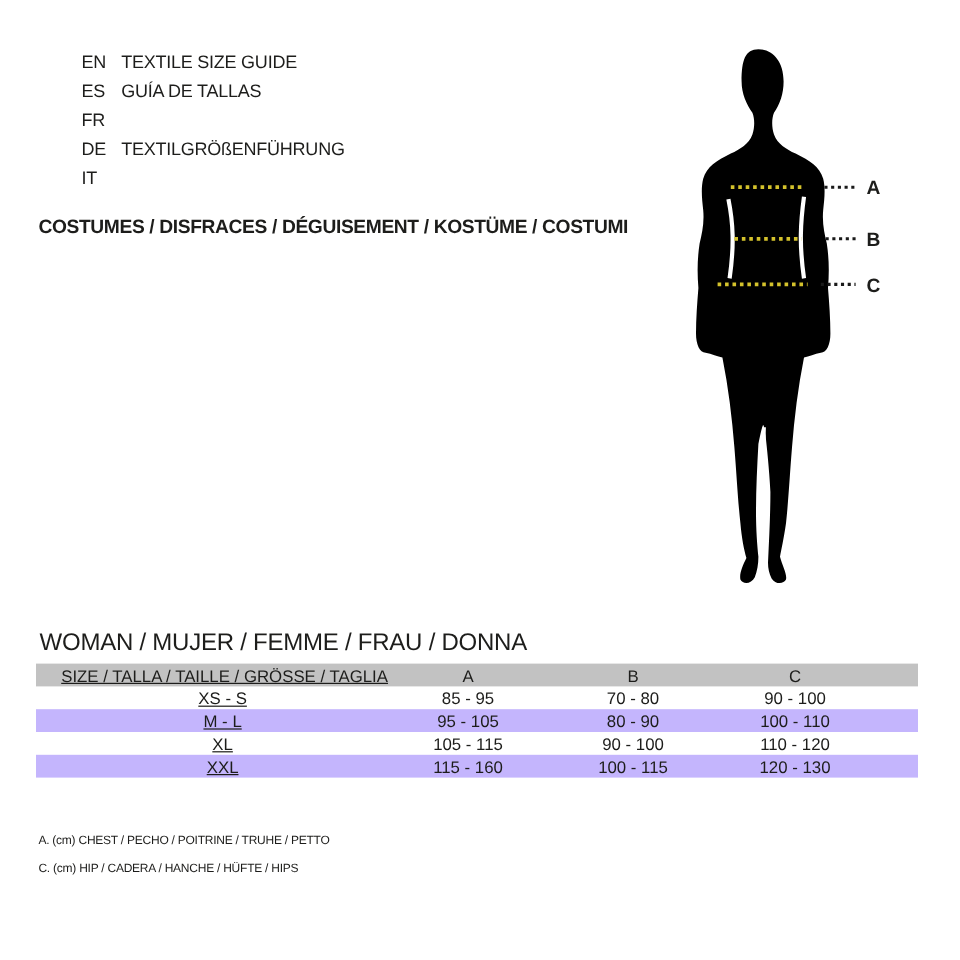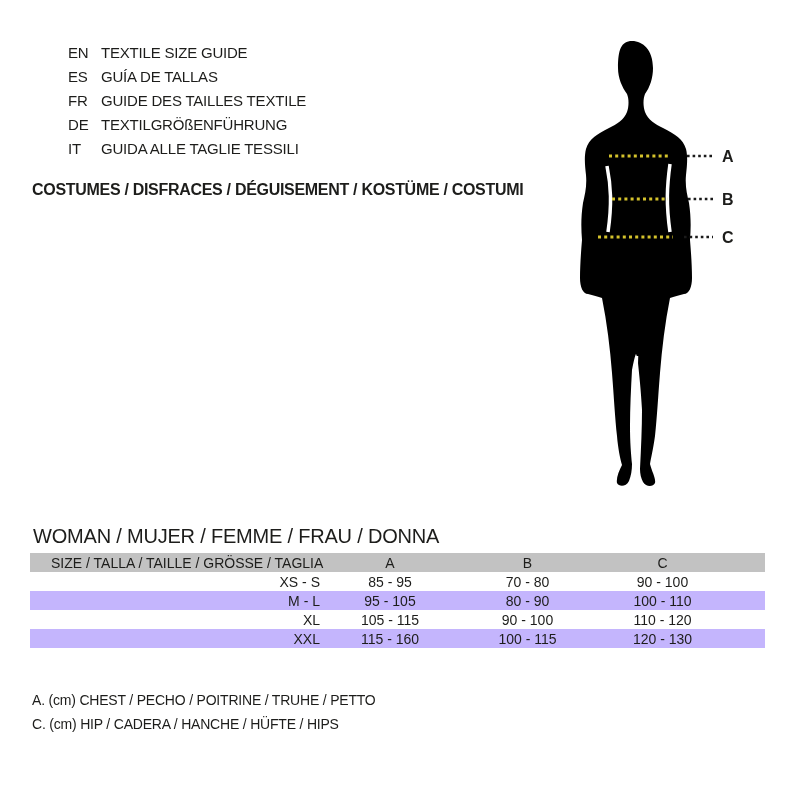--- a/index.html
+++ b/index.html
@@ -15,53 +15,51 @@
   
   .category{position:absolute;left:32px;top:181px;font-size:16px;font-weight:bold;letter-spacing:-0.3px;white-space:nowrap;}
   
   .figure-wrap{position:absolute;left:553px;top:28px;width:212px;height:465px;}
   .figure-wrap svg{display:block;}
   
   .section-title{position:absolute;left:33px;top:525px;font-size:20px;letter-spacing:-0.2px;}
   
   .size-table{position:absolute;left:30px;top:553px;width:735px;font-size:14px;}
   .tr{display:grid;grid-template-columns:290px 140px 135px 135px 35px;height:19px;align-items:center;}
-  .tr .c0{padding-left:21px;text-align:right;white-space:nowrap;}
+  .tr .c0{padding-left:21px;text-align:center;white-space:nowrap;text-decoration:underline;}
   .tr .c1,.tr .c2,.tr .c3{text-align:center;white-space:nowrap;}
   .tr.head{background:#c2c2c2;}
   .tr.alt{background:#c4b5fd;}
   
   .legend{position:absolute;left:32px;top:689px;}
-  .legend-line{height:23.5px;line-height:23.5px;font-size:14px;letter-spacing:-0.2px;white-space:nowrap;}
+  .legend-line{height:23.5px;line-height:23.5px;font-size:10px;letter-spacing:-0.2px;white-space:nowrap;}
 </style>
 </head>
 <body>
 
 <div id="canvas">
 
   <div class="lang-block">
     <div class="lang-row">
       <span class="lang-code">EN</span>
       <span class="lang-label">TEXTILE SIZE GUIDE</span>
     </div>
     <div class="lang-row">
       <span class="lang-code">ES</span>
       <span class="lang-label">GUÍA DE TALLAS</span>
     </div>
     <div class="lang-row">
       <span class="lang-code">FR</span>
-      <span class="lang-label">GUIDE DES TAILLES TEXTILE</span>
     </div>
     <div class="lang-row">
       <span class="lang-code">DE</span>
       <span class="lang-label">TEXTILGRÖßENFÜHRUNG</span>
     </div>
     <div class="lang-row">
       <span class="lang-code">IT</span>
-      <span class="lang-label">GUIDA ALLE TAGLIE TESSILI</span>
     </div>
   </div>
 
   <div class="category">COSTUMES / DISFRACES / DÉGUISEMENT / KOSTÜME / COSTUMI</div>
 
   <div class="figure-wrap">
     <svg width="212" height="465" viewBox="0 0 212 465" xmlns="http://www.w3.org/2000/svg">
       <path fill="#000000" d="
         M 79 13
         C 90 13, 100 22, 100 40

